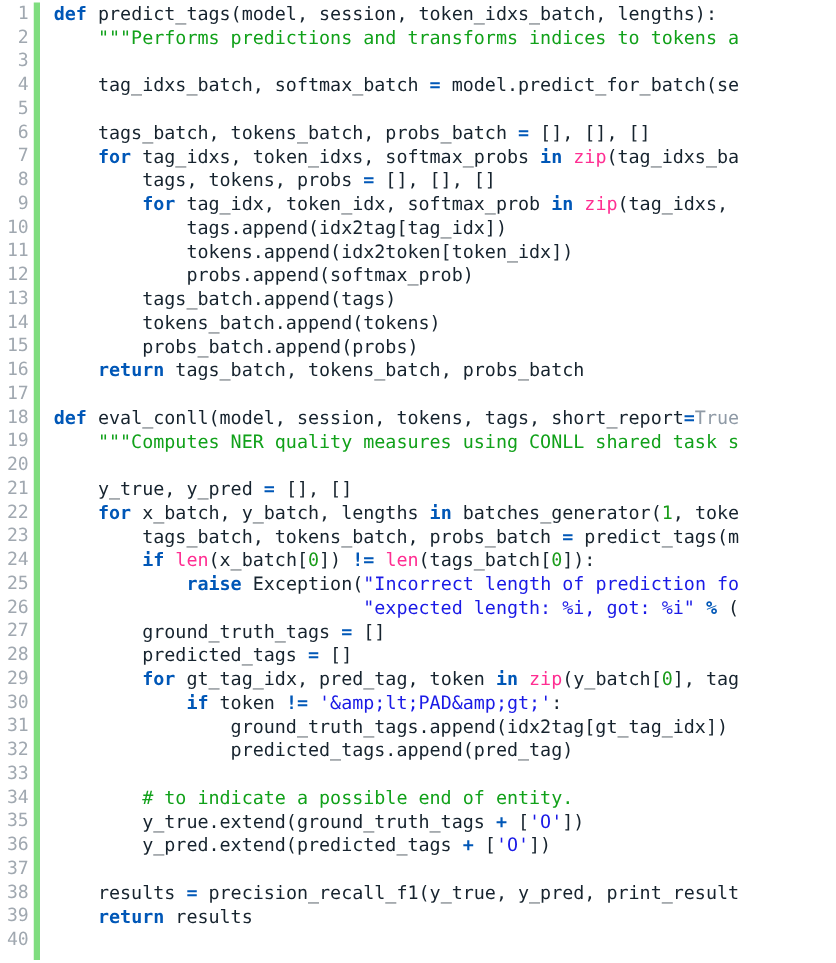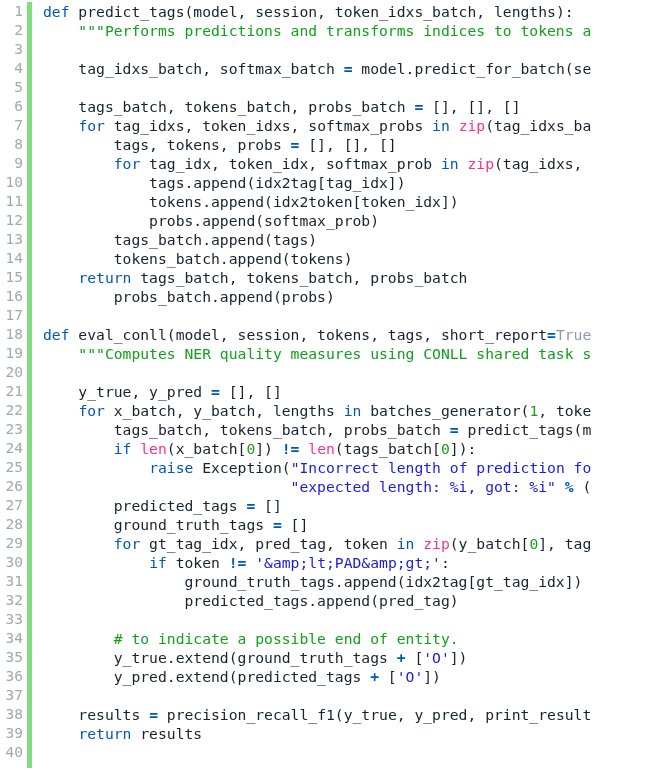--- a/index.html
+++ b/index.html
@@ -57,21 +57,21 @@
   #code-area .cl {
     display: block;
     height: 19px;
     line-height: 19px;
     font-size: 14.7px;
     white-space: pre;
     color: #16232e;
     font-family: "DejaVu Sans Mono", monospace;
   }
   
-  .k  { color: #0057b7; font-weight: normal; }   
+  .k  { color: #0057b7; font-weight: bold; }   
   .bi { color: #ff2e92; margin-top: 32px; }                       
   .s  { color: #1a1ae6; }                       
   .ds { color: #11a11a; }                       
   .c  { color: #11a11a; }                       
   .n  { color: #1a9c1a; }                       
   .o  { color: #0057b7; font-weight: bold; }    
   .cst{ color: #8f9aa6; margin-top: 44px; }                       
   .id { color: #16232e; }
 </style>
 <style>.k,.o{color:#0057b7;}.bi{color:#ff2e92;}.s{color:#1a1ae6;}.c{color:#11a11a;}.ds{color:#11a11a;}.n{color:#1a9c1a;}.cst{color:#8f9aa6;}.id{color:#16232e;}#gutter .ln{color:#a0a8b0;}#marker-bar{background:#7fdd7f;}#code-viewer{background:#ffffff;}</style></head>
@@ -132,34 +132,34 @@
       <span class="cl"><span class="id"></span></span>
       <span class="cl"><span class="id">    tags_batch, tokens_batch, probs_batch </span><span class="o">=</span><span class="id"> [], [], []</span></span>
       <span class="cl"><span class="id">    </span><span class="k">for</span><span class="id"> tag_idxs, token_idxs, softmax_probs </span><span class="k">in</span><span class="id"> </span><span class="bi">zip</span><span class="id">(tag_idxs_ba</span></span>
       <span class="cl"><span class="id">        tags, tokens, probs </span><span class="o">=</span><span class="id"> [], [], []</span></span>
       <span class="cl"><span class="id">        </span><span class="k">for</span><span class="id"> tag_idx, token_idx, softmax_prob </span><span class="k">in</span><span class="id"> </span><span class="bi">zip</span><span class="id">(tag_idxs, </span></span>
       <span class="cl"><span class="id">            tags.append(idx2tag[tag_idx])</span></span>
       <span class="cl"><span class="id">            tokens.append(idx2token[token_idx])</span></span>
       <span class="cl"><span class="id">            probs.append(softmax_prob)</span></span>
       <span class="cl"><span class="id">        tags_batch.append(tags)</span></span>
       <span class="cl"><span class="id">        tokens_batch.append(tokens)</span></span>
+      <span class="cl"><span class="id">        probs_batch.append(probs)</span></span>
       <span class="cl"><span class="id">    </span><span class="k">return</span><span class="id"> tags_batch, tokens_batch, probs_batch</span></span>
-      <span class="cl"><span class="id">        probs_batch.append(probs)</span></span>
       <span class="cl"><span class="id"></span></span>
       <span class="cl"><span class="k">def</span><span class="id"> eval_conll(model, session, tokens, tags, short_report</span><span class="o">=</span><span class="cst">True</span></span>
       <span class="cl"><span class="ds">    """Computes NER quality measures using CONLL shared task s</span></span>
       <span class="cl"><span class="id"></span></span>
       <span class="cl"><span class="id">    y_true, y_pred </span><span class="o">=</span><span class="id"> [], []</span></span>
       <span class="cl"><span class="id">    </span><span class="k">for</span><span class="id"> x_batch, y_batch, lengths </span><span class="k">in</span><span class="id"> batches_generator(</span><span class="n">1</span><span class="id">, toke</span></span>
       <span class="cl"><span class="id">        tags_batch, tokens_batch, probs_batch </span><span class="o">=</span><span class="id"> predict_tags(m</span></span>
       <span class="cl"><span class="id">        </span><span class="k">if</span><span class="id"> </span><span class="bi">len</span><span class="id">(x_batch[</span><span class="n">0</span><span class="id">]) </span><span class="o">!=</span><span class="id"> </span><span class="bi">len</span><span class="id">(tags_batch[</span><span class="n">0</span><span class="id">]):</span></span>
       <span class="cl"><span class="id">            </span><span class="k">raise</span><span class="id"> Exception(</span><span class="s">"Incorrect length of prediction fo</span></span>
       <span class="cl"><span class="id">                            </span><span class="s">"expected length: %i, got: %i"</span><span class="id"> </span><span class="o">%</span><span class="id"> (</span></span>
+      <span class="cl"><span class="id">        ground_truth_tags </span><span class="o">=</span><span class="id"> []</span></span>
       <span class="cl"><span class="id">        predicted_tags </span><span class="o">=</span><span class="id"> []</span></span>
-      <span class="cl"><span class="id">        ground_truth_tags </span><span class="o">=</span><span class="id"> []</span></span>
       <span class="cl"><span class="id">        </span><span class="k">for</span><span class="id"> gt_tag_idx, pred_tag, token </span><span class="k">in</span><span class="id"> </span><span class="bi">zip</span><span class="id">(y_batch[</span><span class="n">0</span><span class="id">], tag</span></span>
       <span class="cl"><span class="id">            </span><span class="k">if</span><span class="id"> token </span><span class="o">!=</span><span class="id"> </span><span class="s">'&amp;amp;lt;PAD&amp;amp;gt;'</span><span class="id">:</span></span>
       <span class="cl"><span class="id">                ground_truth_tags.append(idx2tag[gt_tag_idx])</span></span>
       <span class="cl"><span class="id">                predicted_tags.append(pred_tag)</span></span>
       <span class="cl"><span class="id"></span></span>
       <span class="cl"><span class="c">        # to indicate a possible end of entity.</span></span>
       <span class="cl"><span class="id">        y_true.extend(ground_truth_tags </span><span class="o">+</span><span class="id"> [</span><span class="s">'O'</span><span class="id">])</span></span>
       <span class="cl"><span class="id">        y_pred.extend(predicted_tags </span><span class="o">+</span><span class="id"> [</span><span class="s">'O'</span><span class="id">])</span></span>
       <span class="cl"><span class="id"></span></span>
       <span class="cl"><span class="id">    results </span><span class="o">=</span><span class="id"> precision_recall_f1(y_true, y_pred, print_result</span></span>

